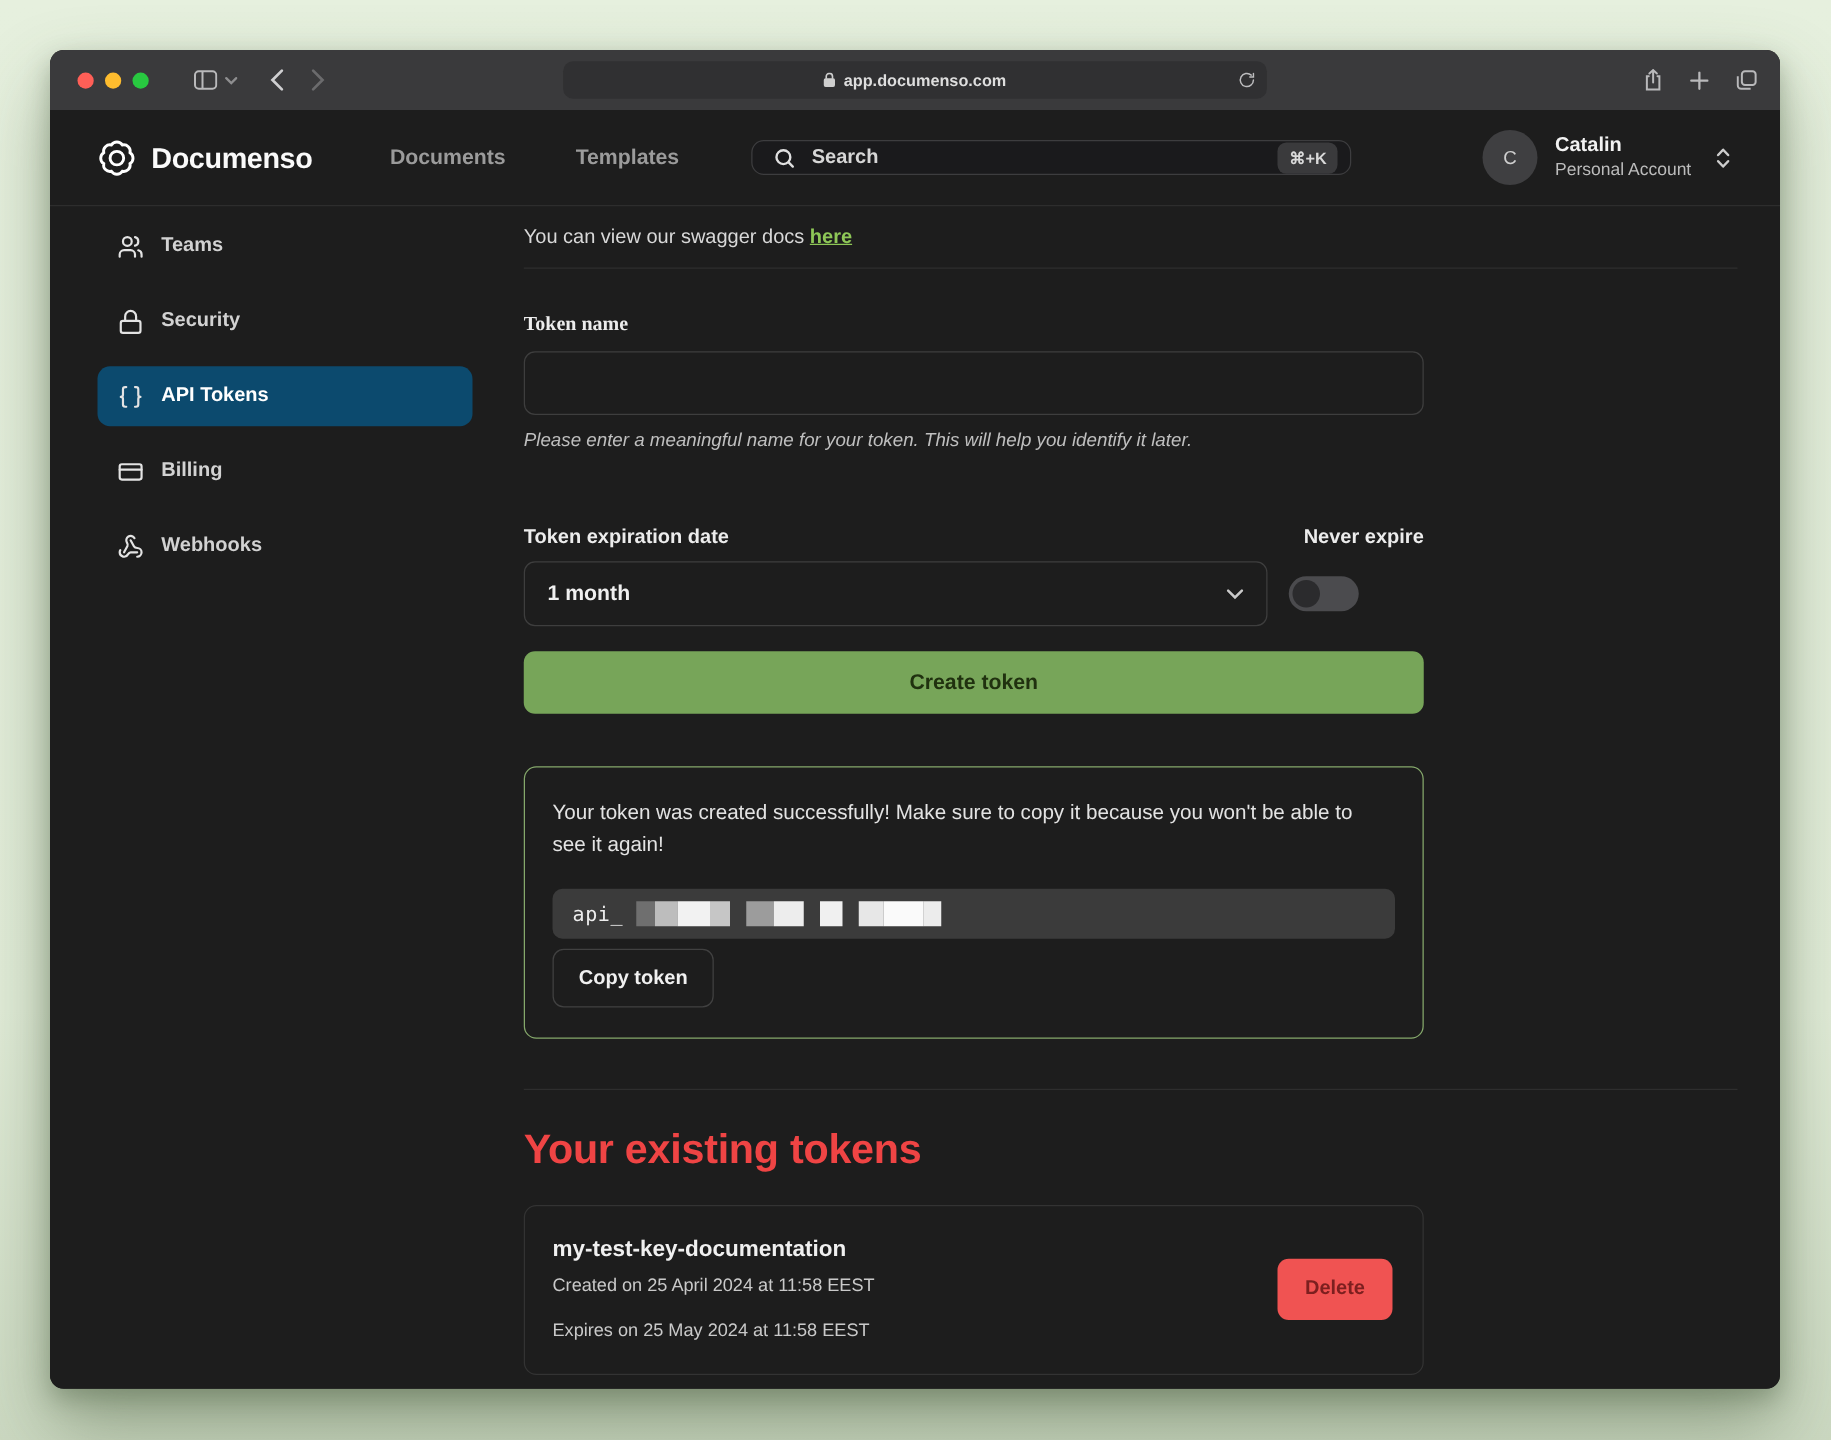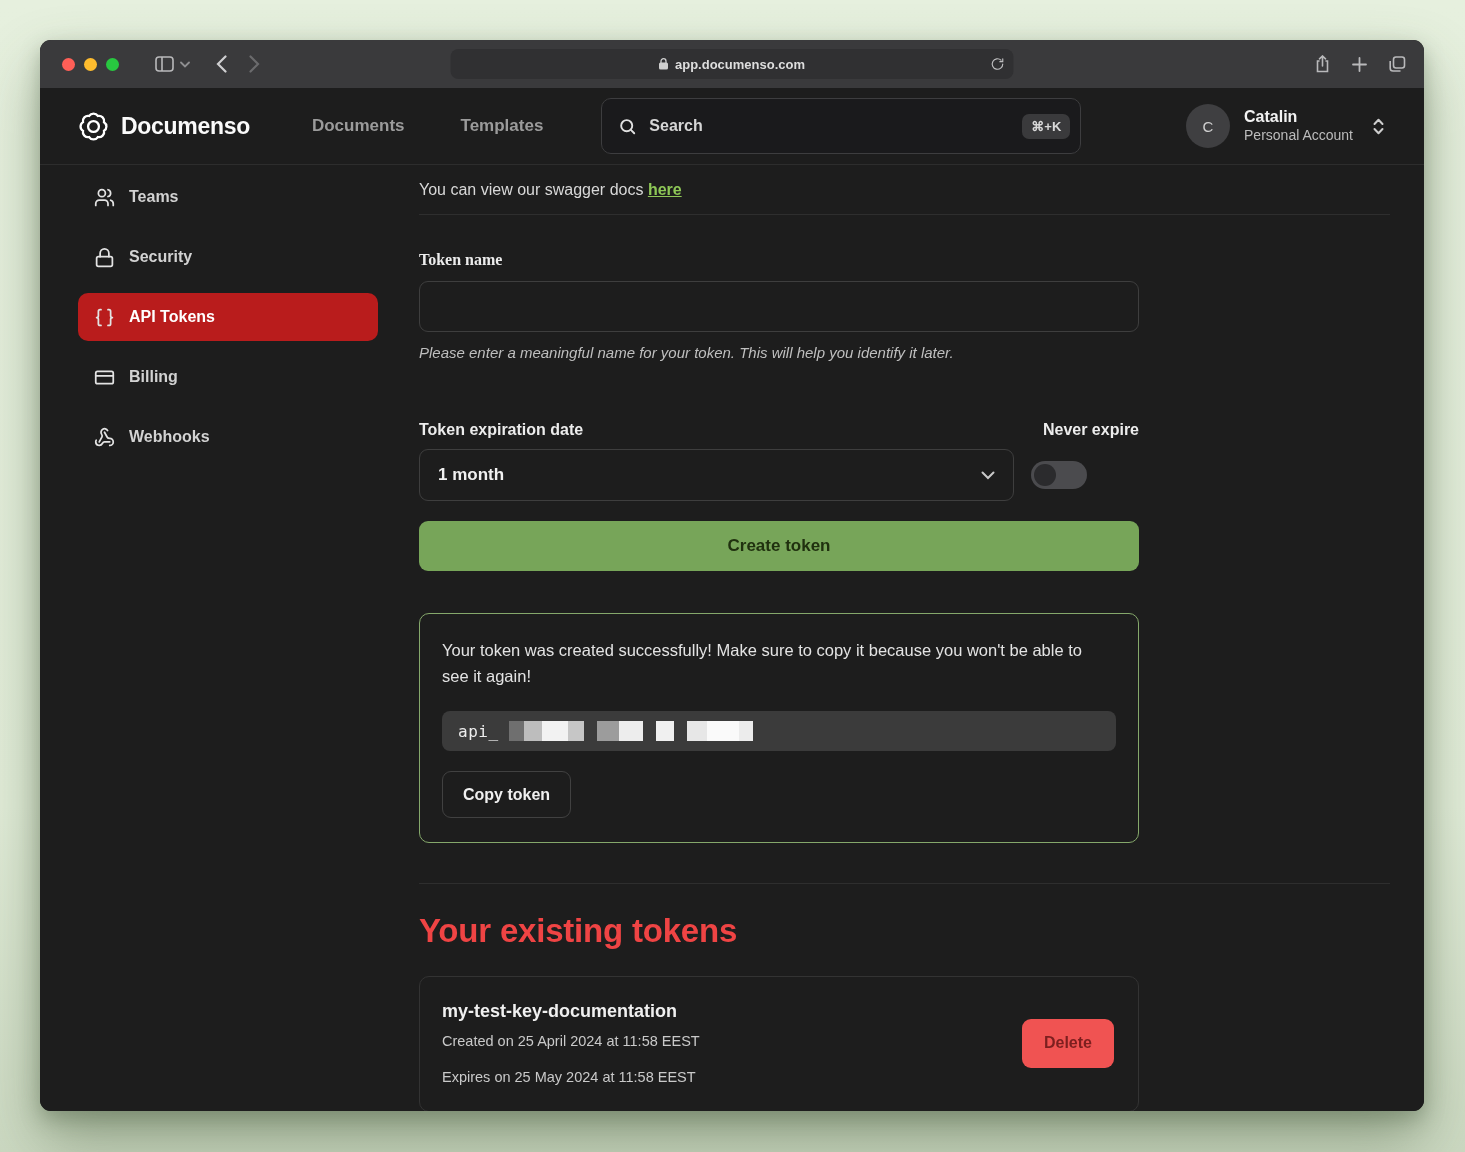--- a/index.html
+++ b/index.html
@@ -43,21 +43,21 @@
   .app-header {
     height:77px; flex-shrink:0; display:flex; align-items:center;
     padding:0 38px; border-bottom:1px solid #2d2d2d;
   }
   .brand { display:flex; align-items:center; gap:12px; }
   .brand svg { color:#fff; }
   .brand-title { font-size:23px; font-weight:800; letter-spacing:-.3px; color:#fafafa; }
   .top-nav { display:flex; gap:56px; margin-left:62px; }
   .top-nav .nav-item { color:#9b9b9b; font-size:17px; font-weight:600; cursor:pointer; }
   .searchbox {
-    margin-left:58px; width:480px; height:56px; background:#1a1a1c;
+    margin-left:58px; width:480px; height:28px; background:#1a1a1c;
     border:1px solid #3d3d3f; border-radius:10px; display:flex; align-items:center;
     padding:0 10px 0 16px; cursor:pointer;
   }
   .searchbox .s-ico { color:#e0e0e0; display:flex; margin-right:12px; }
   .searchbox .s-label { color:#d6d6d6; font-size:16px; font-weight:600; }
   .kbd {
     margin-left:auto; background:#3a3a3c; border-radius:7px; color:#d9d9d9;
     font-size:13px; font-weight:600; padding:5px 9px;
   }
   .profile { margin-left:auto; display:flex; align-items:center; gap:14px; cursor:pointer; }
@@ -71,21 +71,21 @@
   .profile .updown { color:#cdcdcd; display:flex; margin-left:4px; }
   
   .app-body { flex:1; display:flex; padding:0 34px 0 38px; overflow:hidden; }
   .sidebar { width:300px; flex-shrink:0; padding-top:8px; }
   .side-item {
     display:flex; align-items:center; gap:14px; height:48px; padding:0 16px;
     border-radius:10px; margin-bottom:12px; color:#d2d2d2; cursor:pointer;
     font-size:16px; font-weight:600;
   }
   .side-item .s-icon { display:flex; color:#e3e3e3; }
-  .side-item.active { background:#b91c1c; color:#ffffff; }
+  .side-item.active { background:#0c4a6e; color:#ffffff; }
   .main { flex:1; margin-left:41px; max-width:975px; padding-top:16px; }
   .swagger-line { font-size:16px; color:#d8d8d8; }
   .swagger-line a { color:#8ec757; font-weight:600; text-decoration:underline; cursor:pointer; }
   .divider { height:1px; background:#2e2e2e; margin-top:15px; }
   .field-label { font-size:16px; font-weight:700; color:#ececec;margin-top:32px; }
   .lbl-tokenname { margin-top:36px;font-family:Liberation Serif, serif; }
   .text-input {
     margin-top:12px; width:720px; height:51px; background:transparent;
     border:1px solid #3e3e3e; border-radius:9px; color:#eee; font-size:16px;
     padding:0 14px; font-family:"Liberation Sans", sans-serif; outline:none;
@@ -119,21 +119,21 @@
   .success-msg { font-size:16.5px; line-height:1.55; color:#e3e3e3; max-width:670px; }
   .token-bar {
     margin-top:22px; height:40px; background:#3b3b3b; border-radius:8px;
     display:flex; align-items:center; padding:0 16px; overflow:hidden;
   }
   .token-prefix { font-family:"DejaVu Sans Mono", monospace; font-size:16px; color:#ededed; letter-spacing:.5px; }
   .redact { display:flex; align-items:center; margin-left:10px; }
   .redact i { display:block; height:20px; }
   .redact .gap { width:13px; height:20px; background:transparent; }
   .btn-copy {
-    margin-top:20px; height:47px; padding:0 20px; background:transparent;
+    margin-top:8px; height:47px; padding:0 20px; background:transparent;
     border:1px solid #414141; border-radius:9px; color:#f0f0f0; font-size:16px;
     font-weight:700; cursor:pointer; font-family:"Liberation Sans", sans-serif;
   }
   .divider2 { height:1px; background:#2e2e2e; margin-top:40px; }
   .existing-heading { margin-top:28px; font-size:33px; font-weight:800; color:#ef4444; letter-spacing:-.2px; }
   .token-card {
     margin-top:26px; width:720px; border:1px solid #333; border-radius:10px;
     padding:24px 22px 26px 22px; display:flex; align-items:center;
   }
   .tc-meta { flex:1; }

